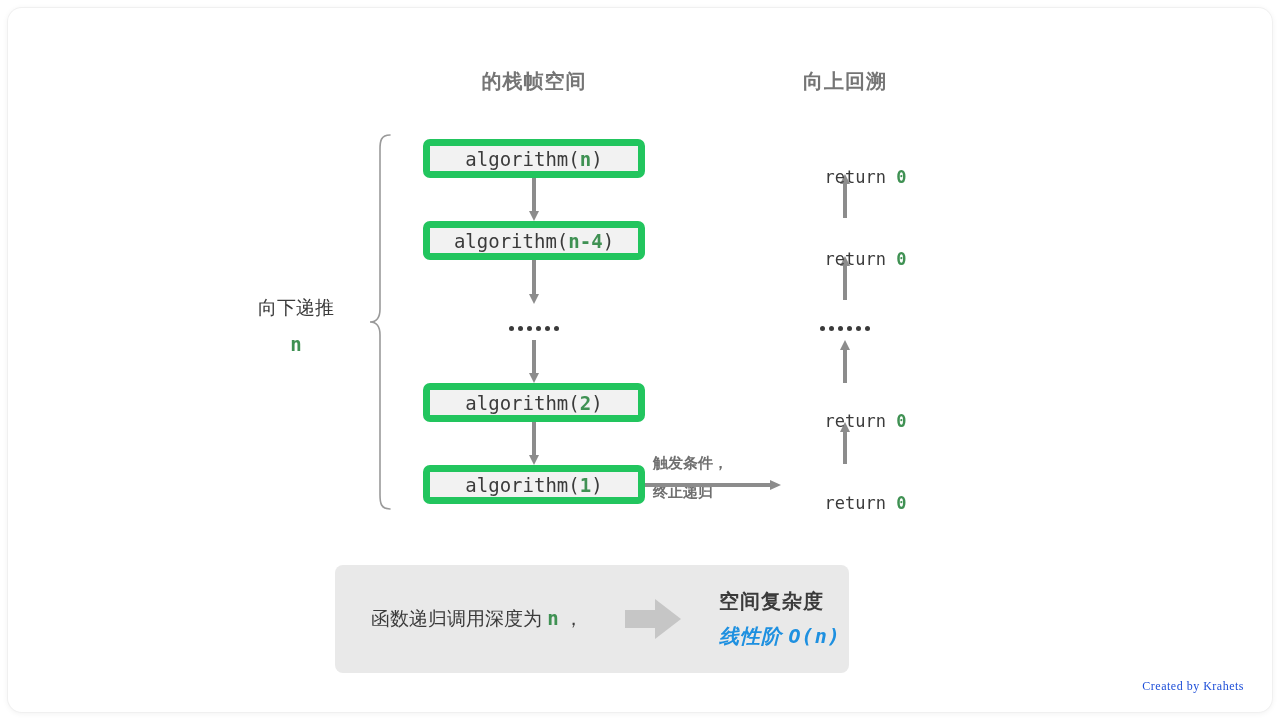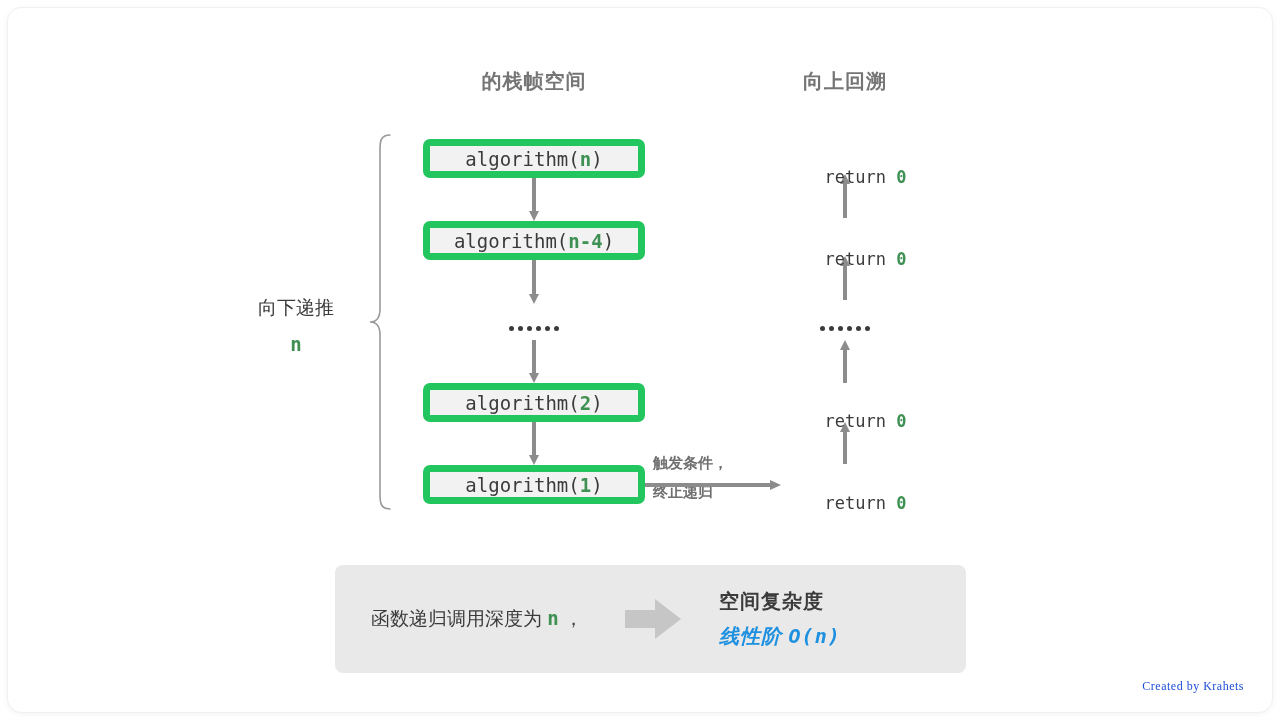--- a/index.html
+++ b/index.html
@@ -218,21 +218,21 @@
     border-top: 5.5px solid transparent;
     border-bottom: 5.5px solid transparent;
     border-left: 11px solid #8c8c8c;
   }
 
   
   #summary {
     position: absolute;
     left: 327px;
     top: 557px;
-    width: 631px;
+    width: 514px;
     height: 108px;
     background: #e9e9e9;
     border-radius: 8px;
     display: flex;
     align-items: center;
   }
   #summary-left {
     margin-left: 36px;
     font-size: 19px;
     color: #3b3b3b;

